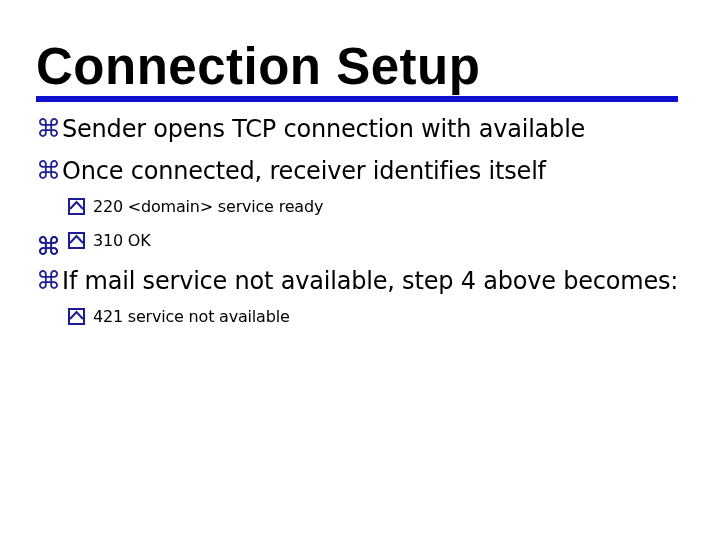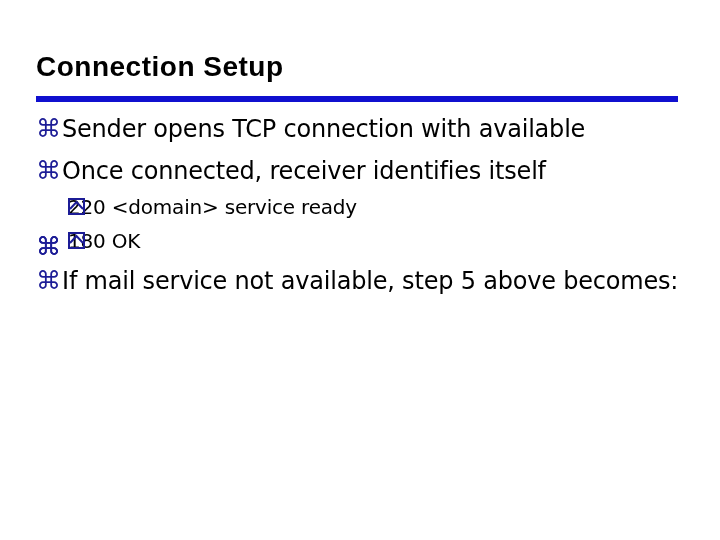--- a/index.html
+++ b/index.html
@@ -10,21 +10,21 @@
     font-family: "DejaVu Sans", sans-serif;
     color: #000000;
   }
   .slide { position: relative; width: 720px; height: 540px; background: #ffffff; }
 
   .header { padding: 44px 36px 0 36px; }
   .slide-title {
     margin: 0;
     font-family: "Liberation Sans", sans-serif;
     font-weight: bold;
-    font-size: 28px;
+    font-size: 51px;
     line-height: 46px;
     letter-spacing: 0.5px;
     color: #000000;
     white-space: nowrap;
   }
   .accent-rule {
     margin: 6px 0 0 36px;
     width: 642px; height: 6px;
     background: #1010cf;
   }
@@ -46,21 +46,22 @@
     position: absolute;
     left: 0; top: 0;
     font-size: 25px;
     line-height: 34px;
     color: #1c1c96;
   }
 
   .sub-item {
     position: relative;
     margin: -4px 0 8px 32px;
-    font-size: 20px;
+    padding-left: 25px;
+    font-size: 16px;
     line-height: 30px;
     letter-spacing: -0.2px;
   }
   .chevron-box {
     position: absolute;
     left: 0; top: 6px;
     width: 17px; height: 17px;
     display: block;
   }
 </style>
@@ -101,23 +102,30 @@
 
     <div class="main-item">
       <span class="cmd-bullet">⌘</span>
     </div>
 
     <div class="sub-item">
       <svg class="chevron-box" viewBox="0 0 17 17">
         <rect x="1" y="1" width="15" height="15" fill="none" stroke="#1c1c96" stroke-width="2"></rect>
         <polyline points="2,11 8.5,4 15,11" fill="none" stroke="#1c1c96" stroke-width="2"></polyline>
       </svg>
-      <span>180 OK</span>
+      <span>310 OK</span>
     </div>
 
     <div class="main-item">
       <span class="cmd-bullet">⌘</span>
-      <span>If mail service not available, step 5 above becomes:</span>
+      <span>If mail service not available, step 4 above becomes:</span>
     </div>
 
+    <div class="sub-item">
+      <svg class="chevron-box" viewBox="0 0 17 17">
+        <rect x="1" y="1" width="15" height="15" fill="none" stroke="#1c1c96" stroke-width="2"></rect>
+        <polyline points="2,11 8.5,4 15,11" fill="none" stroke="#1c1c96" stroke-width="2"></polyline>
+      </svg>
+      <span>421 service not available</span>
+    </div>
 
   </div>
 </div>
 
 </body></html>

